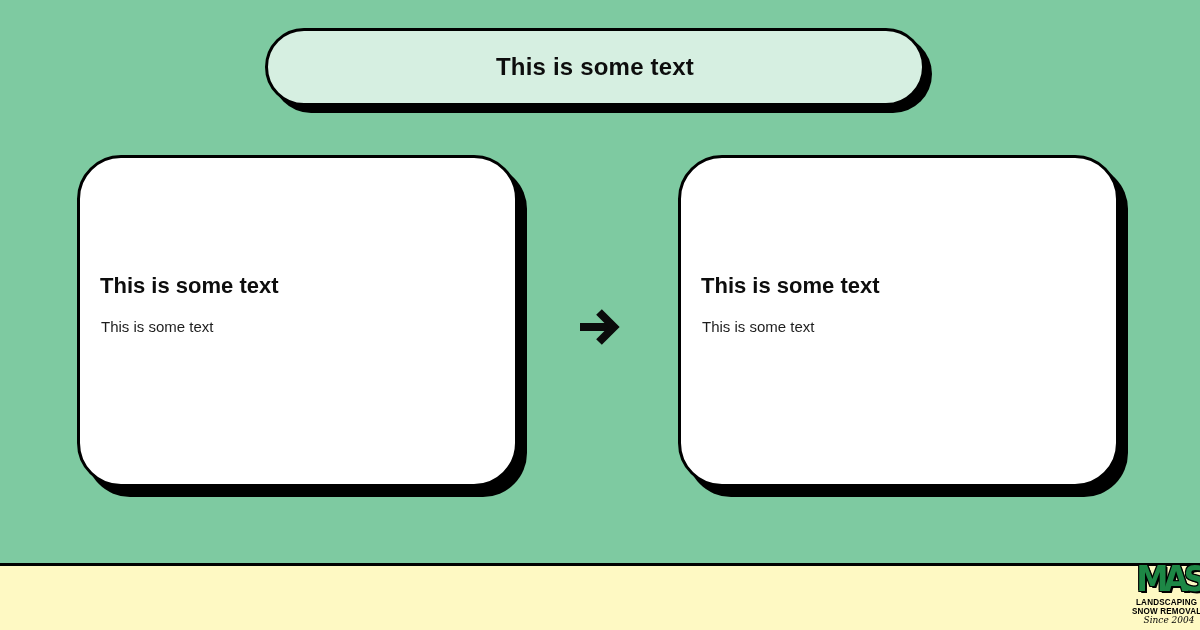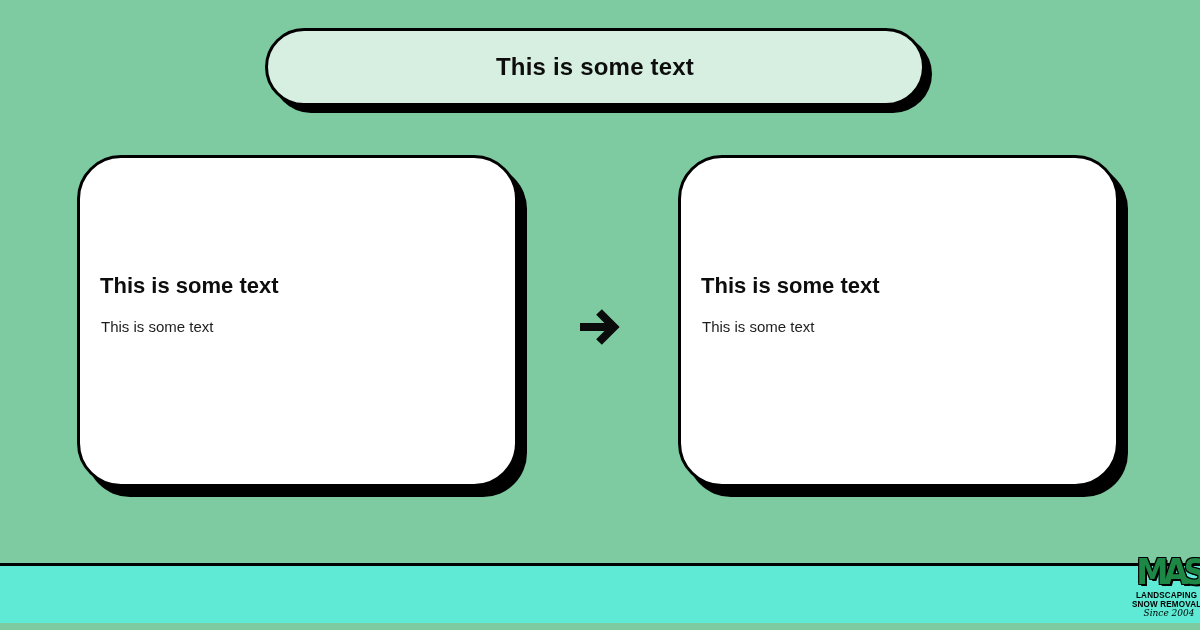--- a/index.html
+++ b/index.html
@@ -41,22 +41,22 @@
     font-size: 15px; color: #1d1d1d;
   }
   
   .arrow-wrap {
     position: absolute; left: 577px; top: 303px;
     width: 46px; height: 48px;
   }
   
   .footer-strip {
     position: absolute; left: 0; top: 563px;
-    width: 1200px; height: 60px; box-sizing: border-box;
-    background: #5eead4; border-top: 3px solid #000;
+    width: 1200px; height: 67px; box-sizing: border-box;
+    background: #fef9c3; border-top: 3px solid #000;
   }
   .logo {
     position: absolute; right: -16px; bottom: 5px;
     width: 94px; text-align: center; line-height: 1;
   }
   .logo-main {
     font-family: "DejaVu Sans", sans-serif;
     font-size: 36px; font-weight: 900; font-stretch: condensed;
     letter-spacing: -5px; color: #1D8745;
     text-shadow: 2px 2px 0 #000, -1px -1px 0 #000, 1px -1px 0 #000,

